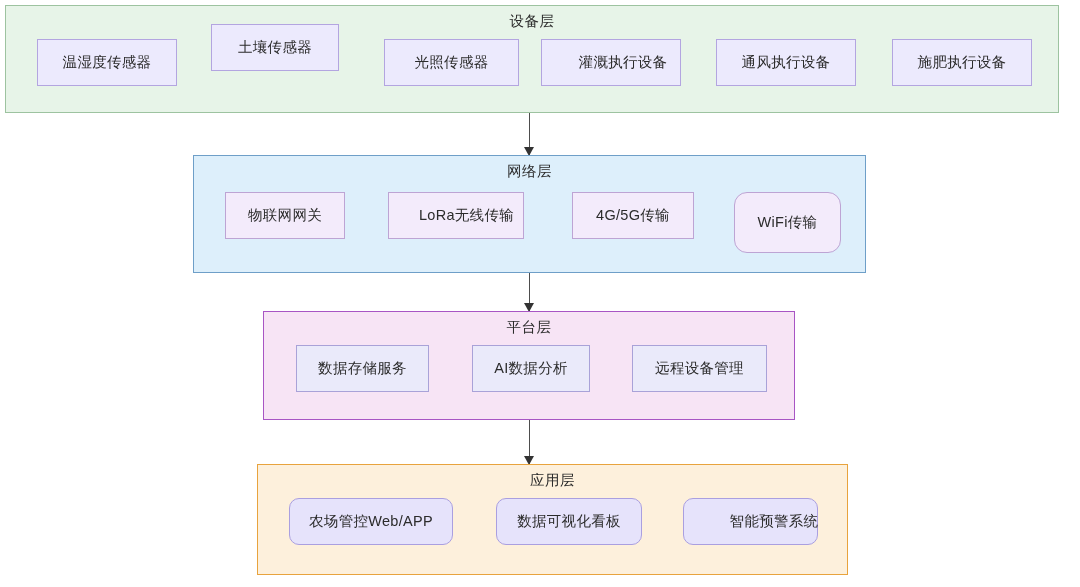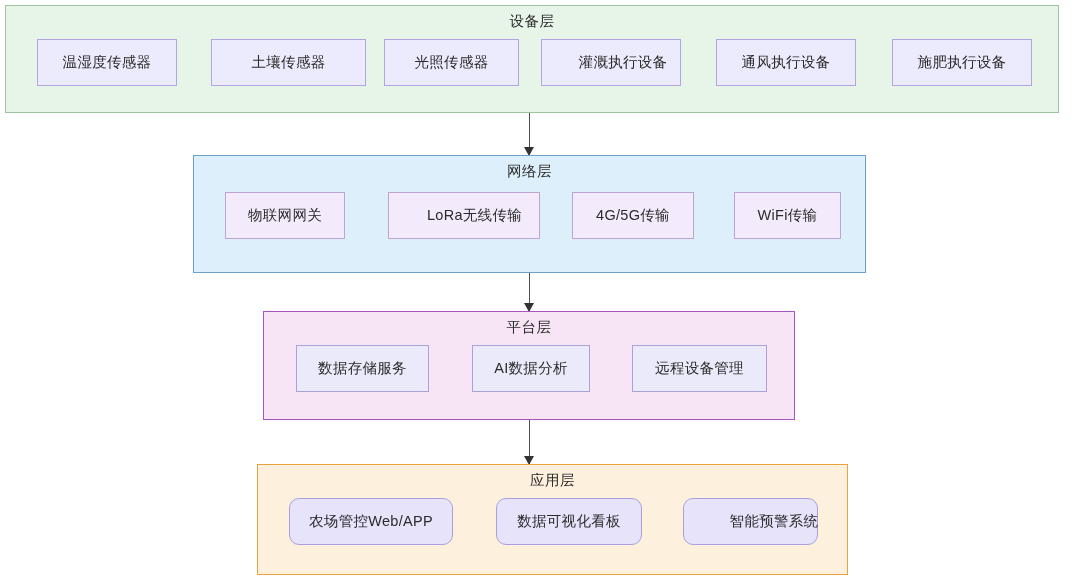--- a/index.html
+++ b/index.html
@@ -42,40 +42,40 @@
 </style>
 </head>
 <body>
 
 <div id="canvas">
 
   <div class="layer layer-device" style="left:5px;top:5px;width:1054px;height:108px;">
     <div class="layer-title">设备层</div>
     <div class="nodes">
       <div class="node node-device" style="left:31px;top:33px;width:140px;height:47px;">温湿度传感器</div>
-      <div class="node node-device" style="left:205px;top:33px;width:155px;height:47px;font-family:Liberation Mono, monospace;">土壤传感器</div>
+      <div class="node node-device" style="left:205px;top:18px;width:128px;height:47px;font-family:Liberation Mono, monospace;">土壤传感器</div>
       <div class="node node-device" style="left:378px;top:33px;width:135px;height:47px;">光照传感器</div>
       <div class="node node-device" style="left:535px;top:33px;width:140px;height:47px;padding-left:24px;">灌溉执行设备</div>
       <div class="node node-device" style="left:710px;top:33px;width:140px;height:47px;">通风执行设备</div>
       <div class="node node-device" style="left:886px;top:33px;width:140px;height:47px;">施肥执行设备</div>
     </div>
   </div>
 
   <div class="arrow" style="left:529px;top:113px;width:1.4px;height:42px;">
     <div class="shaft" style="height:42px;"></div>
     <div class="head"></div>
   </div>
 
   <div class="layer layer-network" style="left:193px;top:155px;width:673px;height:118px;">
     <div class="layer-title">网络层</div>
     <div class="nodes">
       <div class="node node-network" style="left:31px;top:36px;width:120px;height:47px;">物联网网关</div>
-      <div class="node node-network" style="left:194px;top:36px;width:152px;height:47px;padding-left:21px;">LoRa无线传输</div>
+      <div class="node node-network" style="left:194px;top:36px;width:136px;height:47px;padding-left:21px;">LoRa无线传输</div>
       <div class="node node-network" style="left:378px;top:36px;width:122px;height:47px;">4G/5G传输</div>
-      <div class="node node-network" style="left:540px;top:36px;width:107px;height:47px;">WiFi传输</div>
+      <div class="node node-network" style="left:540px;top:36px;width:107px;height:61px;border-radius:13px;">WiFi传输</div>
     </div>
   </div>
 
   <div class="arrow" style="left:529px;top:273px;width:1.4px;height:38px;">
     <div class="shaft" style="height:38px;"></div>
     <div class="head"></div>
   </div>
 
   <div class="layer layer-platform" style="left:263px;top:311px;width:532px;height:109px;">
     <div class="layer-title">平台层</div>

